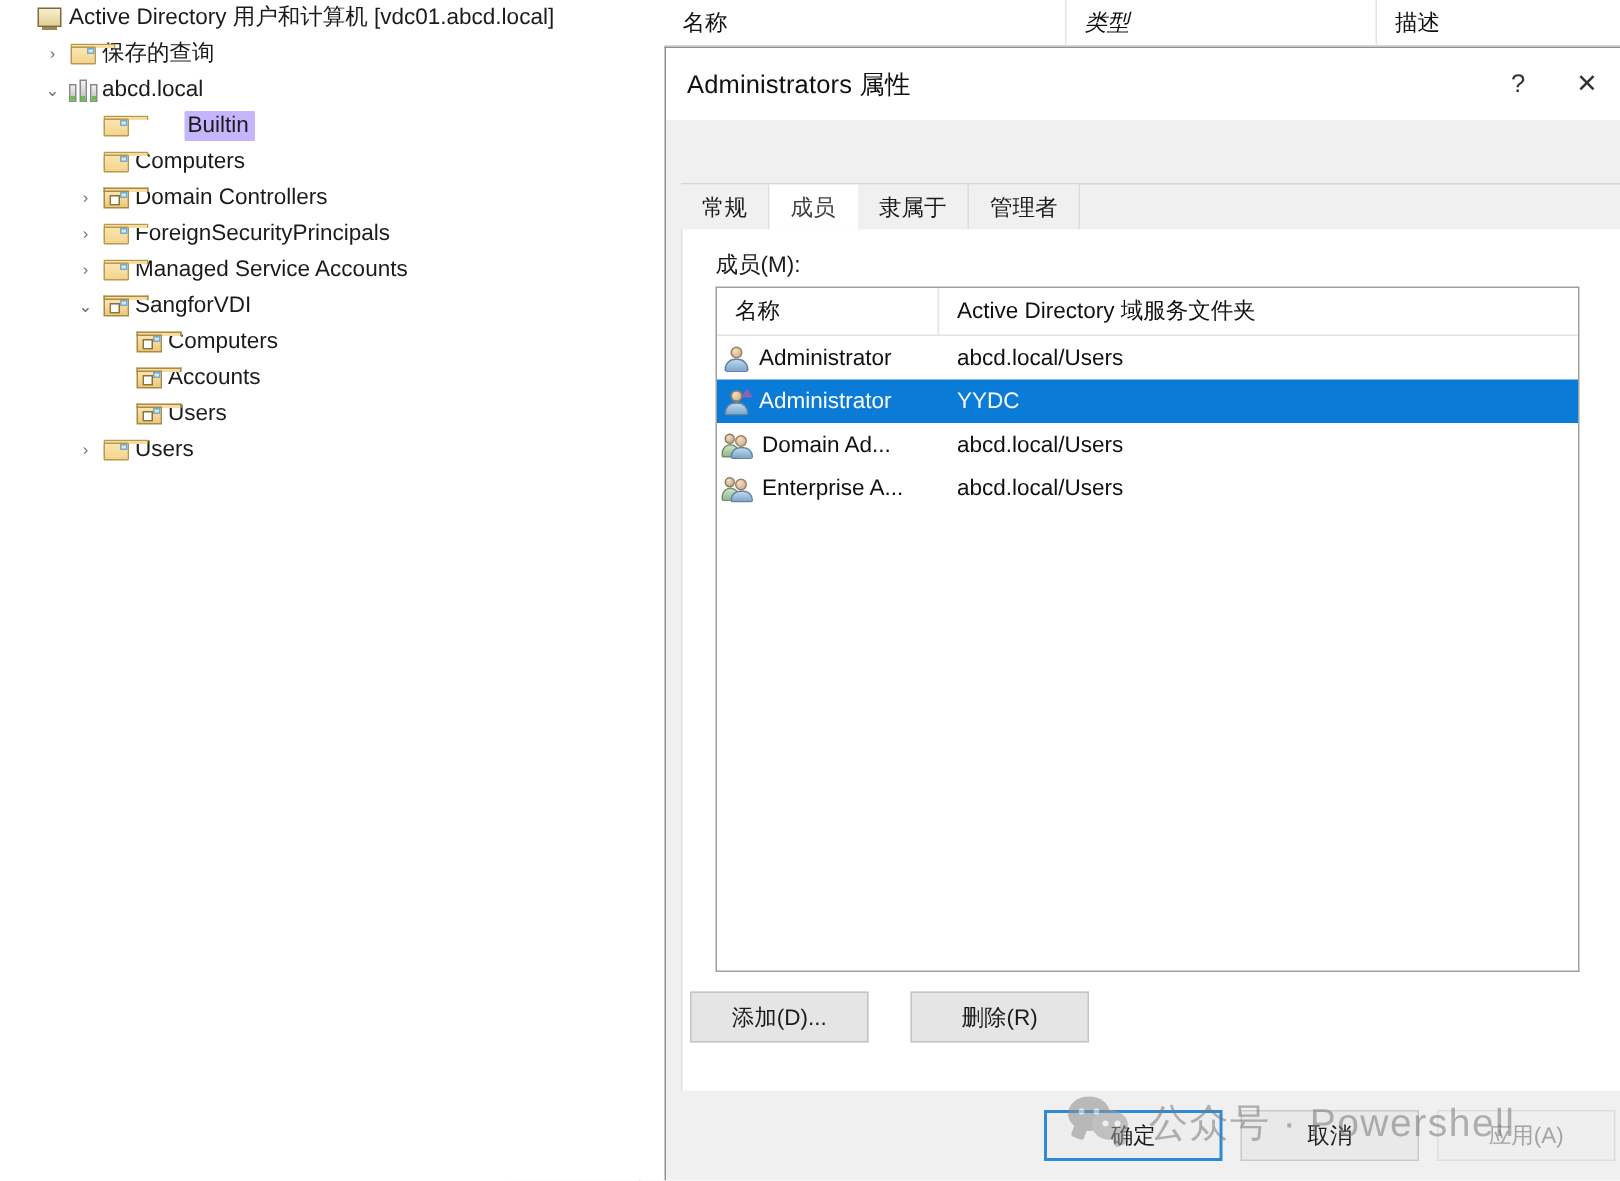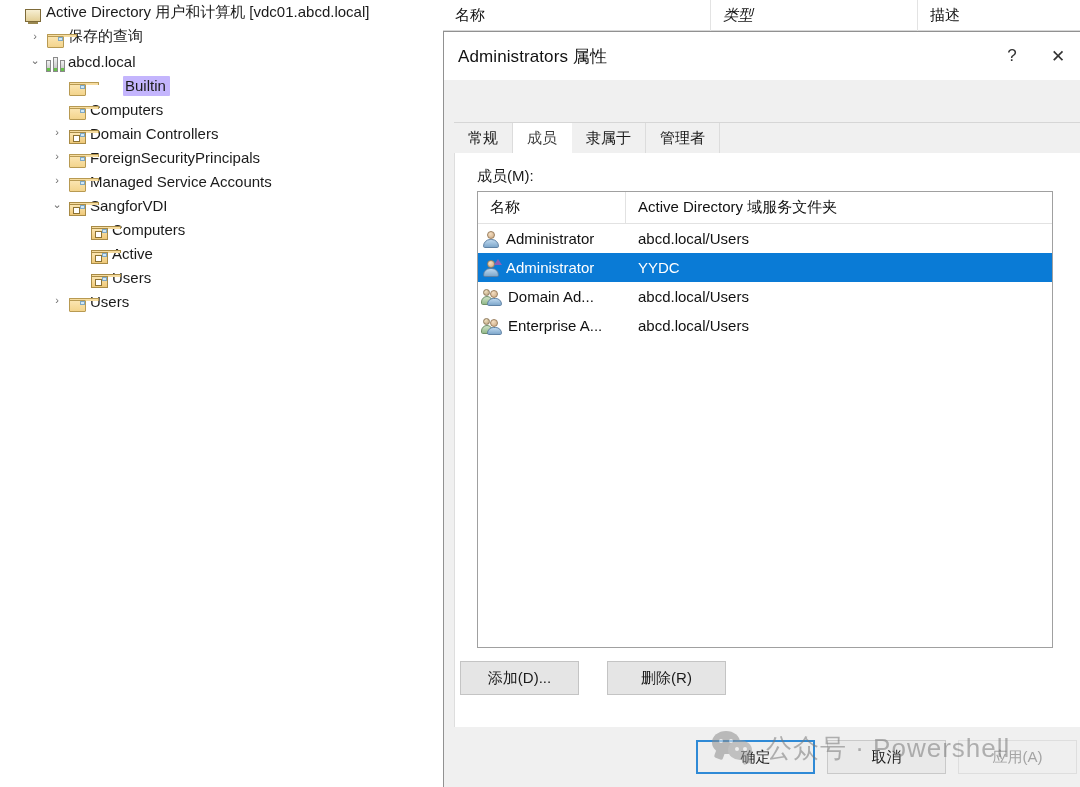--- a/index.html
+++ b/index.html
@@ -16,21 +16,21 @@
 
   
   .tree-pane {
     position: absolute; left: 0; top: 0; width: 426px; height: 787px;
     background: #ffffff;
   }
   .tree-row {
     position: relative;
     height: 24px;
     display: flex;
-    align-items: flex-end;
+    align-items: center;
     font-size: 15px;
     color: #1b1b1b;
     white-space: nowrap;
   }
   .tree-row .twisty {
     width: 18px; height: 24px;
     display: flex; align-items: center; justify-content: center;
     color: #6f6f6f; font-size: 11px; flex: 0 0 18px;
   }
   .tree-row .twisty.none { color: transparent; }
@@ -434,21 +434,21 @@
           <span style="width:70px;flex:0 0 70px"></span>
           <span class="twisty none"></span>
           <span class="ticon">
             <span class="ico-ou">
               <span class="tab"></span>
               <span class="body"></span>
               <span class="page"></span>
               <span class="doc"></span>
             </span>
           </span>
-          <span class="tlabel">Active</span>
+          <span class="tlabel">Accounts</span>
         </div>
         <div class="tree-row">
           <span style="width:70px;flex:0 0 70px"></span>
           <span class="twisty none"></span>
           <span class="ticon">
             <span class="ico-ou">
               <span class="tab"></span>
               <span class="body"></span>
               <span class="page"></span>
               <span class="doc"></span>

